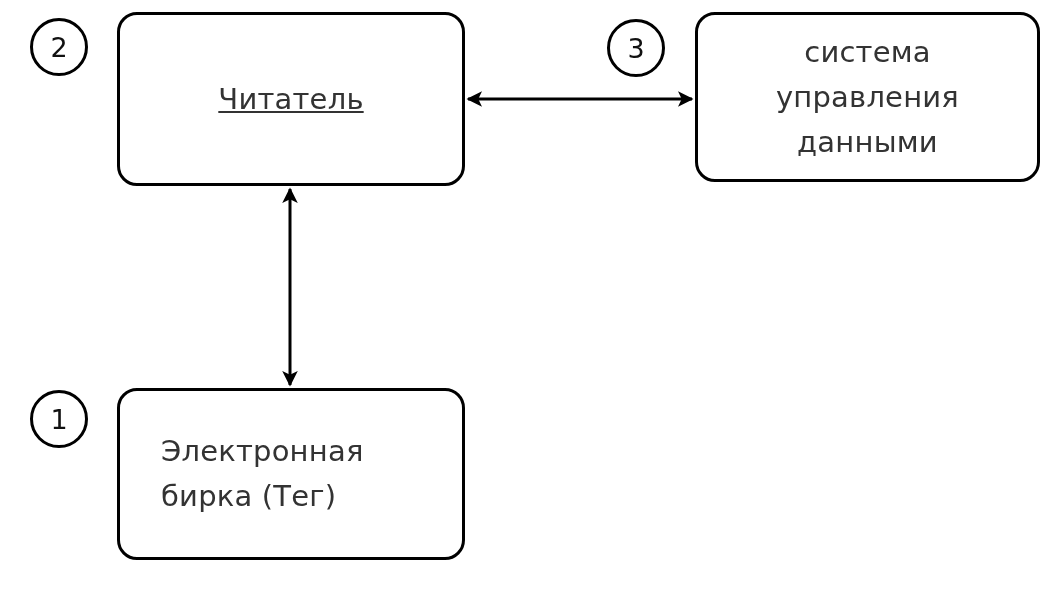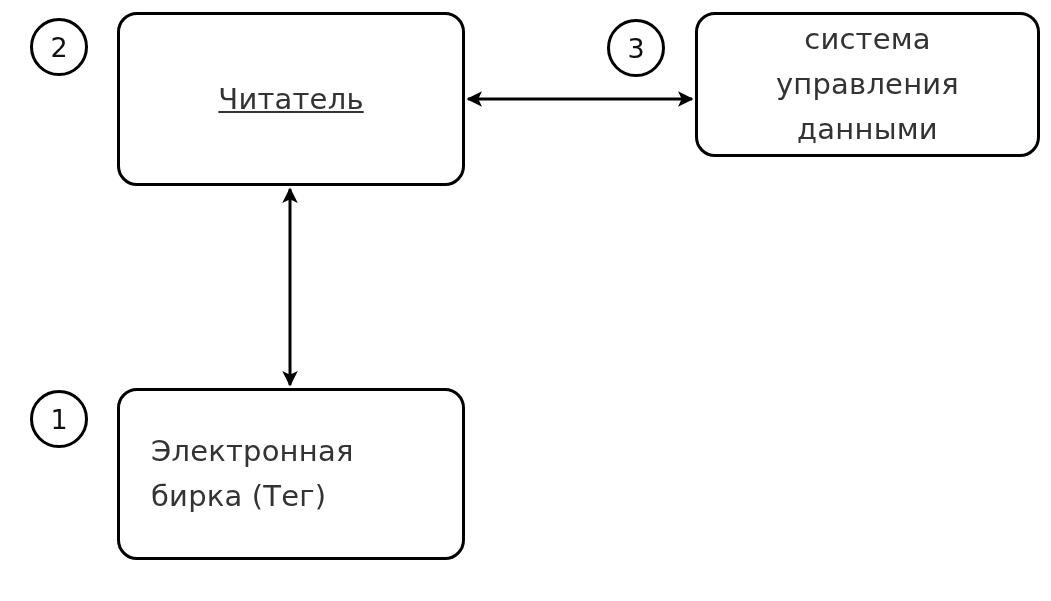--- a/index.html
+++ b/index.html
@@ -34,24 +34,24 @@
     letter-spacing: 0.2px;
   }
   .node .node-text {
     display: block;
     width: 100%;
     white-space: pre-line;
   }
   .node.center-text { justify-content: center; }
   .node.center-text .node-text { text-align: center; }
   .node.left-text { justify-content: flex-start; }
-  .node.left-text .node-text { text-align: left; padding-left: 31px; }
+  .node.left-text .node-text { text-align: left; padding-left: 41px; }
 
   #node-reader   { left: 117px; top: 12px;  width: 348px; height: 174px; text-decoration: underline; }
-  #node-system   { left: 695px; top: 12px;  width: 345px; height: 145px; }
+  #node-system   { left: 695px; top: 12px;  width: 345px; height: 170px; }
   #node-tag      { left: 117px; top: 388px; width: 348px; height: 172px; }
 
   .marker {
     position: absolute;
     box-sizing: border-box;
     width: 58px;
     height: 58px;
     border: 3px solid #000000;
     border-radius: 50%;
     background: #ffffff;

